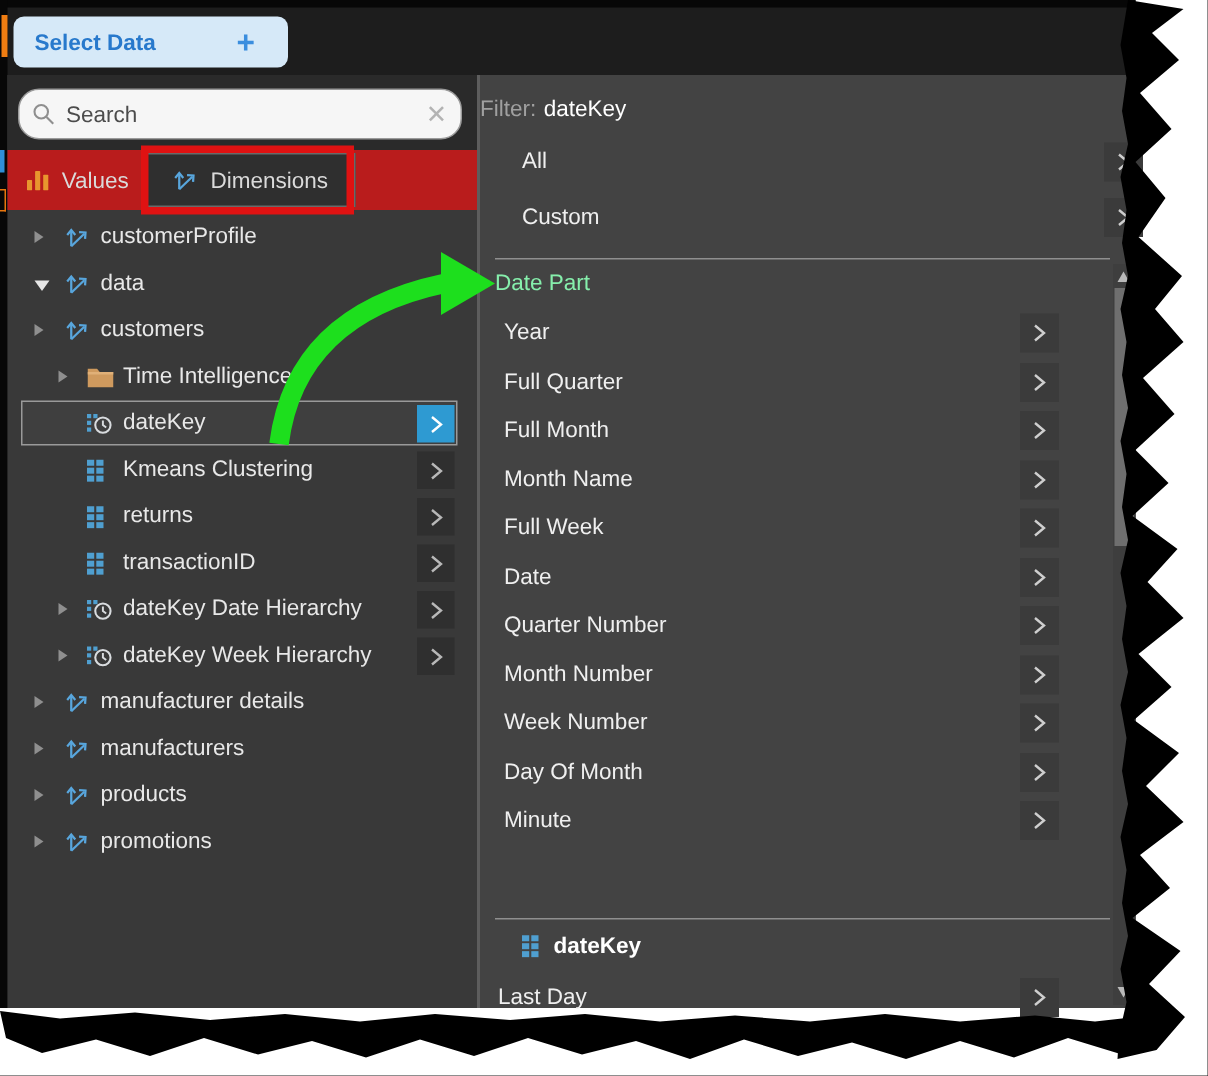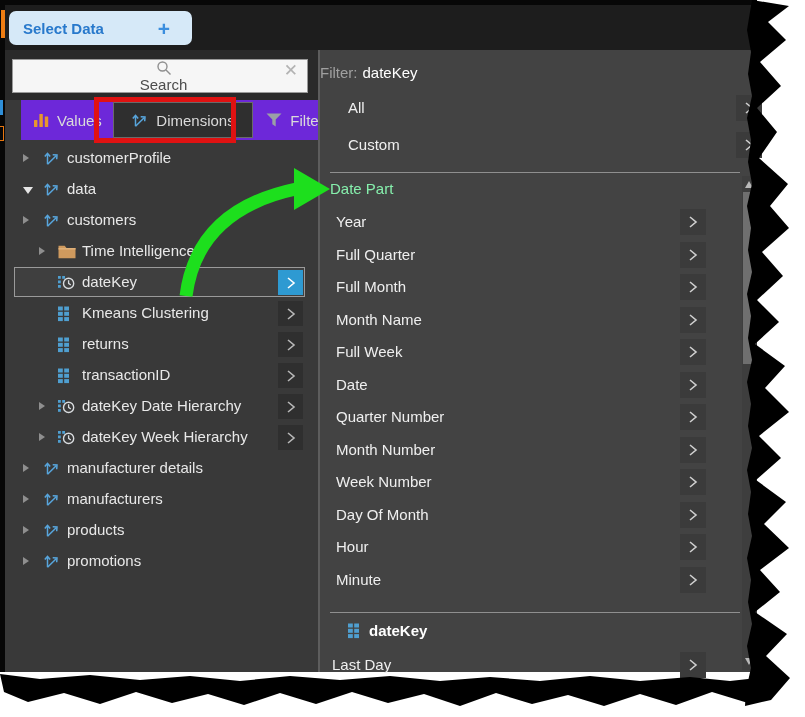--- a/index.html
+++ b/index.html
@@ -18,27 +18,27 @@
   
   #select-btn{left:9px;top:11px;width:183px;height:34px;background:#d6e9f8;border-radius:7px;
      display:flex;align-items:center;box-sizing:border-box;padding:0 14px;}
   #select-btn .lbl{color:#2879cc;font-size:15px;font-weight:600;}
   #select-btn .plus{position:absolute;right:22px;color:#3b8ede;font-size:21px;font-weight:600;line-height:1;}
 
   
   #left-panel{left:5px;top:50px;width:313px;height:622px;background:#393939;}
   #search-zone{position:absolute;left:0;top:0;width:313px;height:50px;background:#2a2a2a;}
   #search-box{position:absolute;left:7px;top:9px;width:296px;height:34px;background:#f6f6f6;
-      border:1px solid #9a9a9a;border-radius:0;box-sizing:border-box;display:flex;align-items:center;flex-direction:column;}
+      border:1px solid #9a9a9a;border-radius:14px;box-sizing:border-box;display:flex;align-items:center;}
   #search-box .mag{margin-left:8px;display:inline-flex;}
   #search-box .ph{margin-left:7px;color:#4c4c4c;font-size:15px;}
   #search-box .clr{position:absolute;right:9px;color:#b3b3b3;font-size:17px;}
 
   
-  #tabbar{position:absolute;left:0;top:50px;width:313px;height:40px;background:#6d28d9;margin-left:16px;}
+  #tabbar{position:absolute;left:0;top:50px;width:313px;height:40px;background:#b91c1c;}
   .tab{position:absolute;top:2px;bottom:2px;display:flex;align-items:center;justify-content:center;gap:8px;
       color:#dadada;font-size:15px;}
   .tab.i0{left:4px;width:86px;}
   .tab.i1{left:92px;width:140px;}
   .tab.i2{left:236px;width:76px;}
   .tab.selected{background:#2f2f2f;border:1px solid #6a6a6a;box-sizing:border-box;}
   .tab .tbi{display:none;line-height:0;}
   .tab.icon-bars .ic-bars{display:inline-flex;}
   .tab.icon-axes .ic-axes{display:inline-flex;}
   .tab.icon-funnel .ic-funnel{display:inline-flex;}
@@ -169,29 +169,20 @@
                 <path d="M1.8 6.6 L4.5 3.4 L7.2 6.6"></path>
                 <path d="M4.5 14.2 L13.2 5.8"></path>
                 <path d="M9.7 4.8 L14 5 L13.7 9.2"></path>
               </g>
             </svg>
           </span>
 
           <span class="tlbl">Dimensions</span>
         </div>
 
-        <div class="tab i2 icon-funnel">
-
-          <span class="tbi ic-funnel">
-            <svg width="16" height="14" viewBox="0 0 16 14">
-              <path fill="#9aa0a6" d="M0.5 0.5 h15 l-5.8 6 v7 l-3.4 -2.2 v-4.8 z"></path>
-            </svg>
-          </span>
-          <span class="tlbl">Filter</span>
-        </div>
       </div>
 
     <div id="tree">
 
         <div class="trow i0 lvl0 caret-collapsed icon-axes">
           <span class="caret"></span>
           <span class="ticon ic-axes">
             <svg width="17" height="16" viewBox="0 0 17 16">
               <g stroke="#58a6dd" stroke-width="1.5" fill="none">
                 <path d="M4.5 14.2 V4.2"></path>
@@ -577,28 +568,20 @@
 
         <div class="fitem i9">
           <span class="flabel">Day Of Month</span>
           <span class="chev">
             <svg width="10" height="14" viewBox="0 0 10 14">
               <path d="M2 2 L8 7 L2 12" fill="none" stroke="currentColor" stroke-width="1.6"></path>
             </svg>
           </span>
         </div>
 
-        <div class="fitem i10">
-          <span class="flabel">Hour</span>
-          <span class="chev">
-            <svg width="10" height="14" viewBox="0 0 10 14">
-              <path d="M2 2 L8 7 L2 12" fill="none" stroke="currentColor" stroke-width="1.6"></path>
-            </svg>
-          </span>
-        </div>
 
         <div class="fitem i11">
           <span class="flabel">Minute</span>
           <span class="chev">
             <svg width="10" height="14" viewBox="0 0 10 14">
               <path d="M2 2 L8 7 L2 12" fill="none" stroke="currentColor" stroke-width="1.6"></path>
             </svg>
           </span>
         </div>
       </div>

